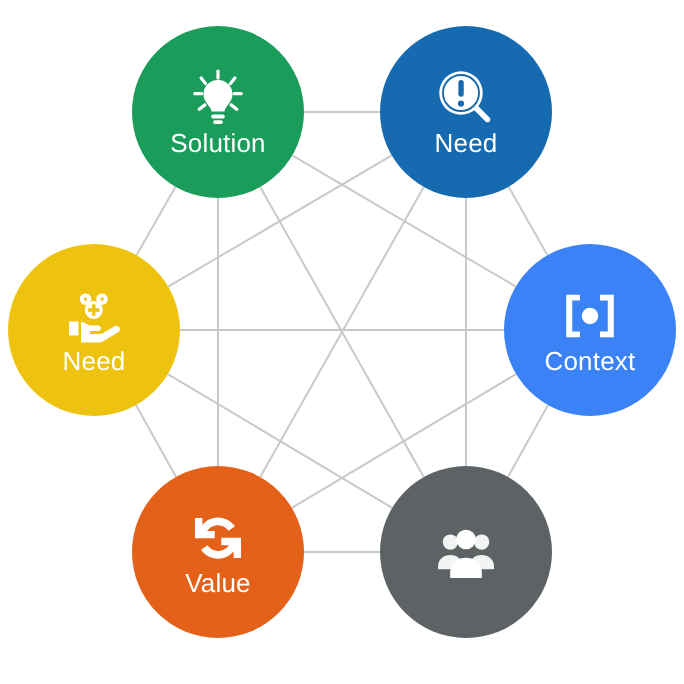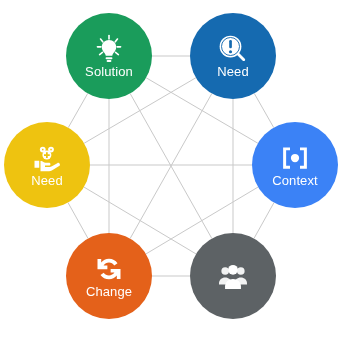--- a/index.html
+++ b/index.html
@@ -120,21 +120,21 @@
             <path d="M26.6 35.5c0-5.4 4.4-9.1 9.9-9.1s9.9 3.7 9.9 9.1v2.2H26.6v-2.2z" fill="#ffffff" opacity="0.92"></path>
             <circle cx="24" cy="14" r="7.8" fill="#ffffff"></circle>
             <path d="M11.3 40.5c0-7 5.7-11.9 12.7-11.9s12.7 4.9 12.7 11.9v4.3H11.3v-4.3z" fill="#ffffff"></path>
           </svg></span>
       </div>
       <div class="node" style="left: 66px; top: 233px; width: 86px; height: 86px; background: rgb(228, 97, 26);">
         <span class="node-icon"><svg width="30" height="30" viewBox="0 0 48 48" fill="none">
             <path d="M24 7.5c5.6 0 10.6 2.8 13.6 7.1l-5.2 3.6C30.5 15.4 27.5 13.7 24 13.7c-3.6 0-6.8 1.8-8.7 4.6h6.1v5.9H5.6V8h5.9v5.5C14.5 9.8 18.9 7.5 24 7.5z" fill="#ffffff"></path>
             <path d="M24 40.5c-5.6 0-10.6-2.8-13.6-7.1l5.2-3.6c1.9 2.8 4.9 4.5 8.4 4.5 3.6 0 6.8-1.8 8.7-4.6h-6.1v-5.9h15.8V40h-5.9v-5.5C33.5 38.2 29.1 40.5 24 40.5z" fill="#ffffff"></path>
           </svg></span>
-        <span class="node-label" style="font-size: 13px; color: rgb(255, 255, 255);">Change</span>
+        <span class="node-label" style="font-size: 13px; color: rgb(255, 255, 255);">Value</span>
       </div>
       <div class="node" style="left: 4px; top: 122px; width: 86px; height: 86px; background: rgb(238, 195, 16);">
         <span class="node-icon"><svg width="30" height="30" viewBox="0 0 48 48" fill="none">
             <circle cx="17.2" cy="10.5" r="4.6" fill="#ffffff"></circle>
             <circle cx="30.4" cy="10.5" r="4.6" fill="#ffffff"></circle>
             <rect x="16.1" y="9.3" width="2.3" height="2.4" fill="#eec310"></rect>
             <rect x="29.3" y="9.3" width="2.3" height="2.4" fill="#eec310"></rect>
             <circle cx="23.8" cy="19.2" r="7.2" fill="#ffffff"></circle>
             <path d="M22.4 14.6h2.8v3.2h3.2v2.8h-3.2v3.2h-2.8v-3.2h-3.2v-2.8h3.2v-3.2z" fill="#eec310"></path>
             <path d="M4 28.4h7.6v11.2H4V28.4z" fill="#ffffff"></path>

